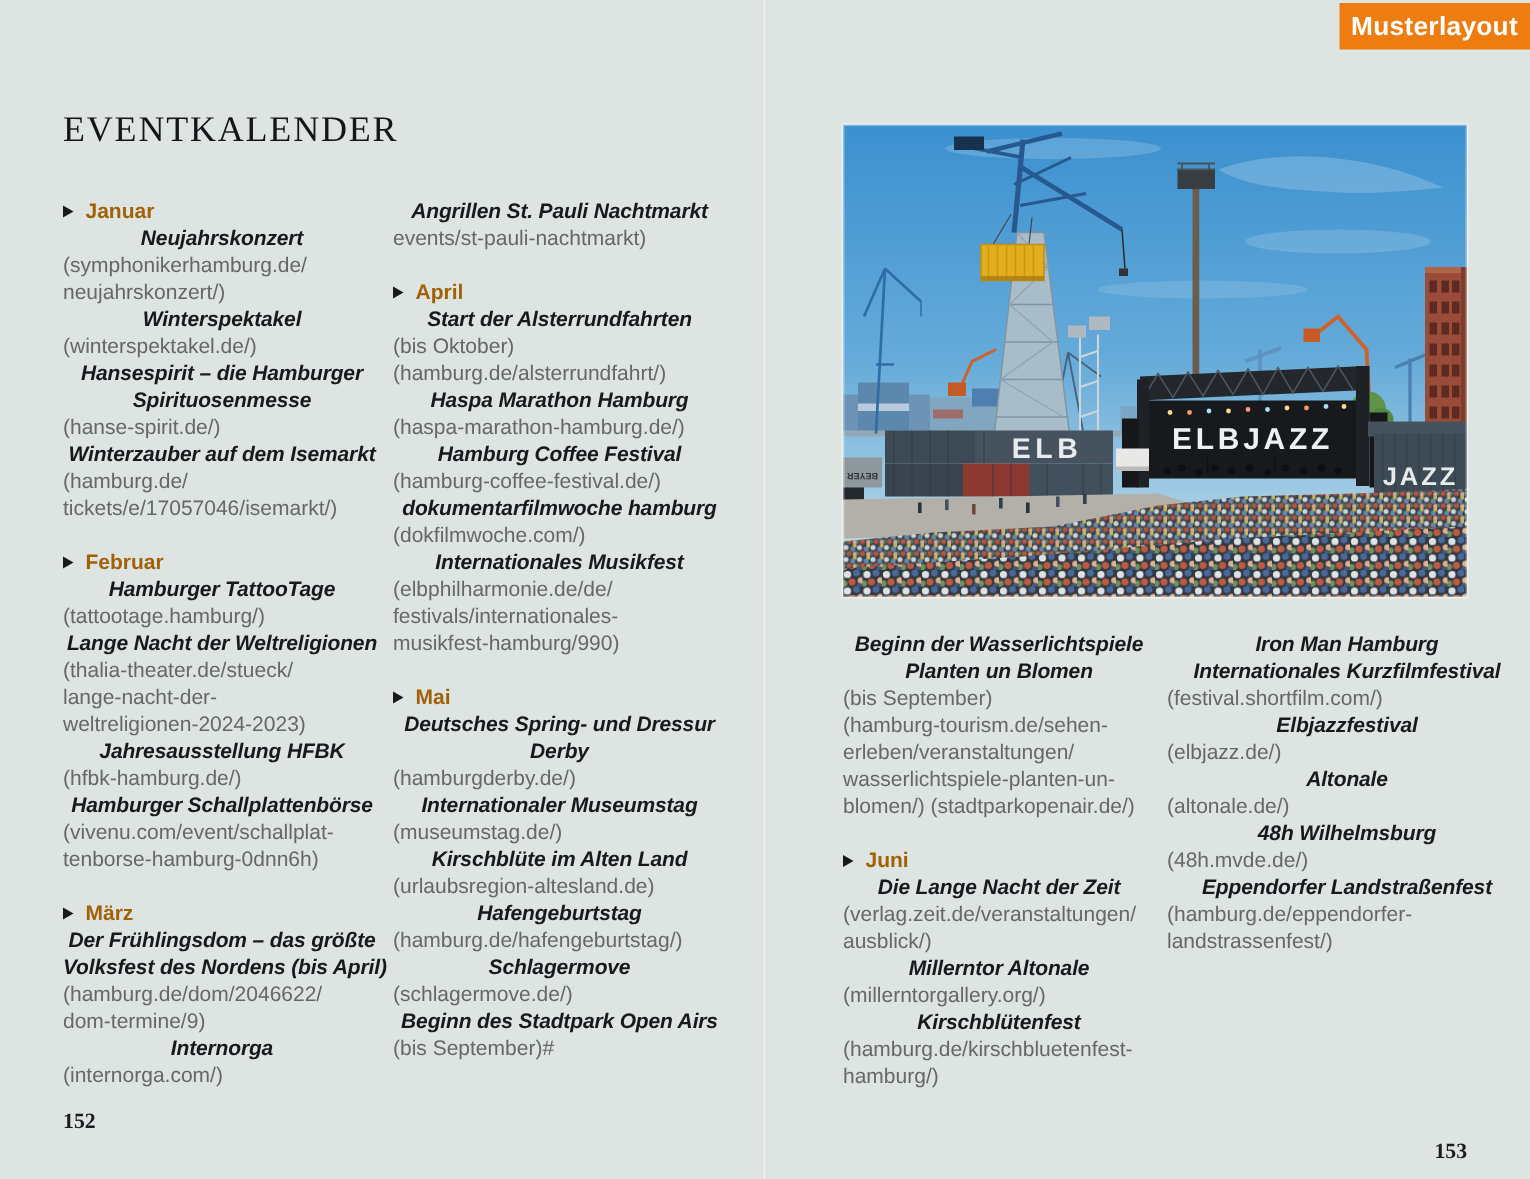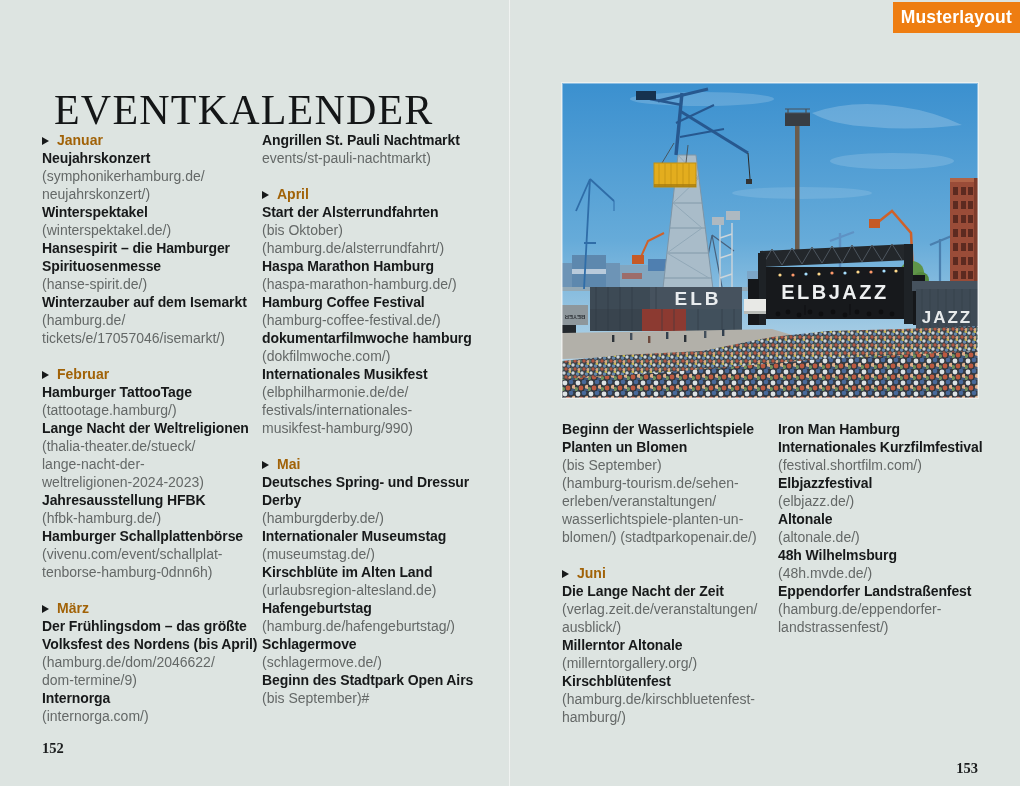--- a/index.html
+++ b/index.html
@@ -12,28 +12,28 @@
   .gutter{
     position:absolute;left:508px;top:0;width:3px;height:786px;
     background:linear-gradient(90deg,rgba(0,0,0,0.035),rgba(255,255,255,0.55),rgba(0,0,0,0.035));
   }
   .badge{
     position:absolute;top:2px;right:0;height:31px;line-height:31px;
     background:#ee7d11;color:#fff;font-weight:bold;font-size:17.5px;
     padding:0 8px;letter-spacing:0.2px;
   }
   .title{
-    position:absolute;left:42px;top:74px;margin:12px;
+    position:absolute;left:42px;top:74px;margin:0;
     font-family:"Liberation Serif",serif;font-weight:400;
-    font-size:42px;letter-spacing:1.2px;color:#141617;
+    font-size:24px;letter-spacing:1.2px;color:#141617;
   }
   .col{position:absolute;font-size:14px;line-height:18px;}
   .ln{height:18px;white-space:nowrap;}
   .ln-month{font-weight:bold;color:#a16207;}
-  .ln-name{font-weight:bold;color:#17191a;letter-spacing:-0.1px;}
+  .ln-name{font-style:italic;font-weight:bold;color:#17191a;letter-spacing:-0.1px;text-align:center;}
   .ln-url{color:#646867;}
   .ln-gap{height:18px;}
   .arrow{
     display:inline-block;width:0;height:0;
     border-left:7px solid #17191a;
     border-top:4px solid transparent;
     border-bottom:4px solid transparent;
     margin-right:8px;
   }
   .pagenum{

